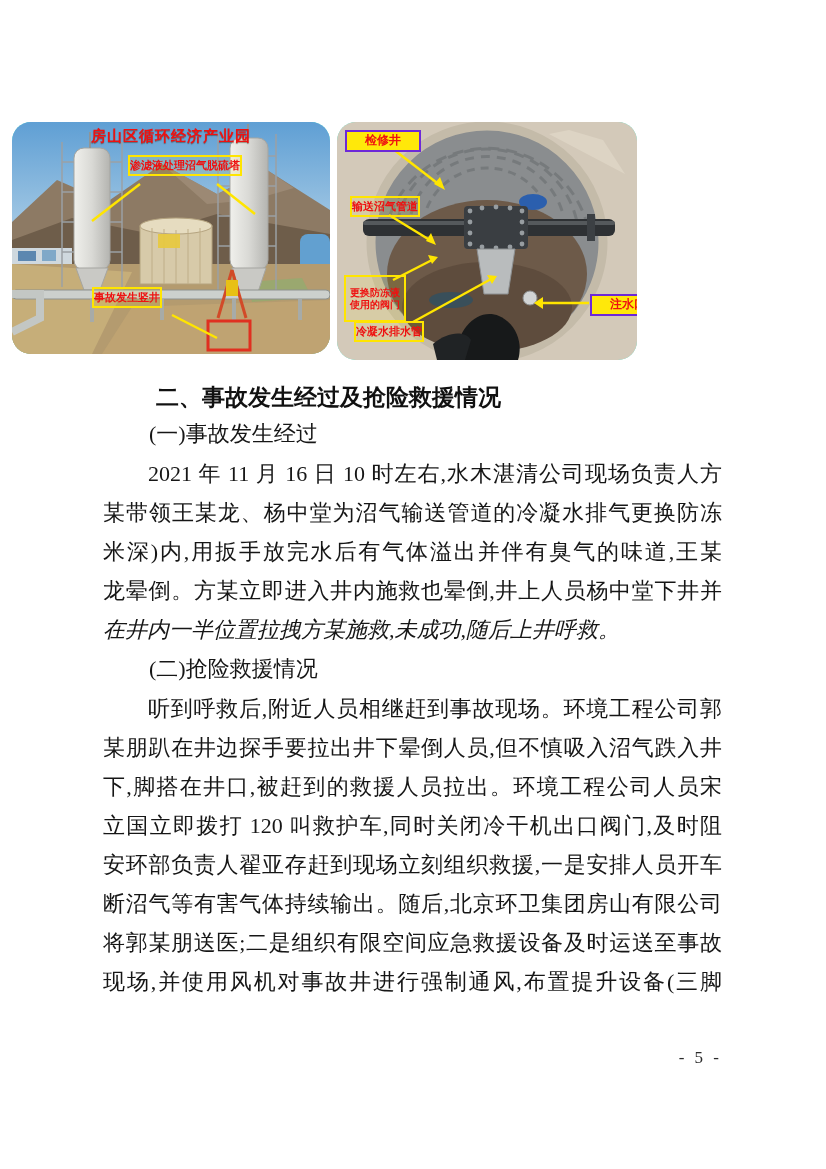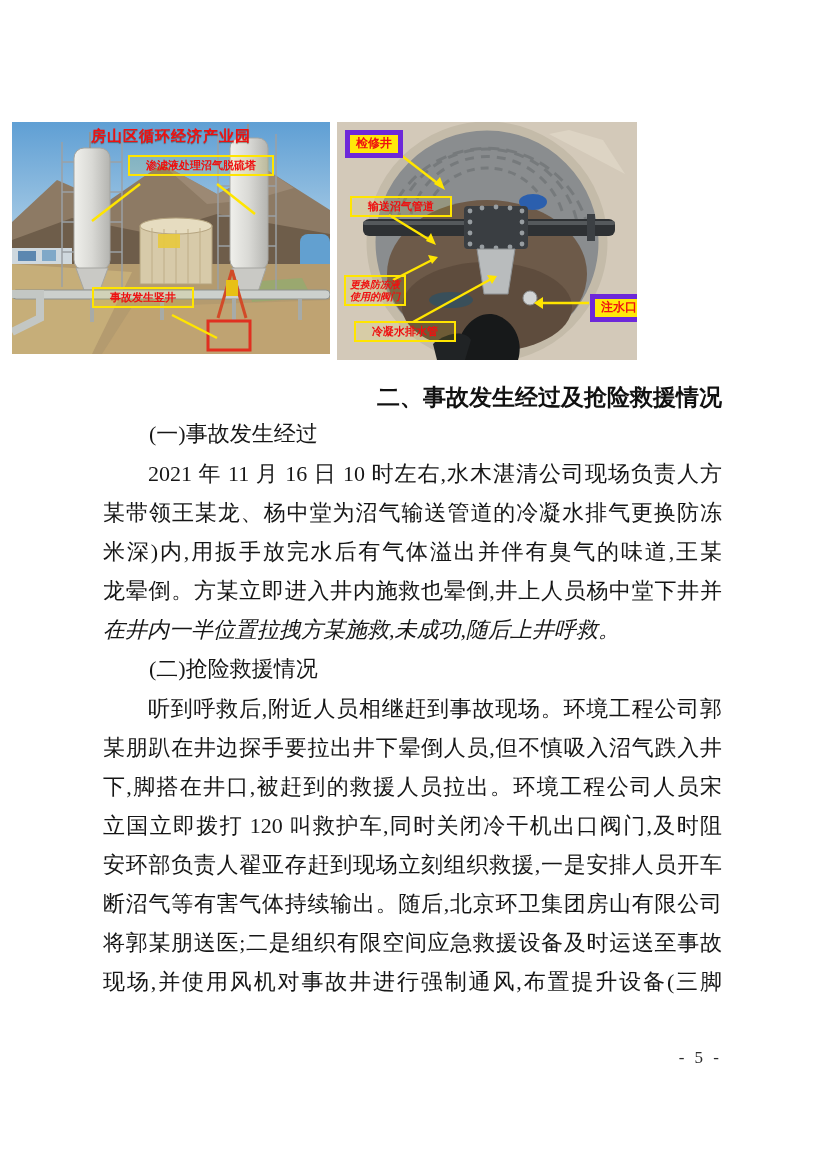--- a/index.html
+++ b/index.html
@@ -19,20 +19,21 @@
     gap: 7px;
     padding-top: 122px;
     margin-left: 12px;
     align-items: flex-start;
   }
   .photo {
     position: relative;
     flex: 0 0 auto;
     overflow: hidden;
     background: #5eead4;
+    border-radius: 19px;
   }
   .photo-left  { width: 318px; height: 232px; }
   .photo-right { width: 300px; height: 238px; }
   .photo svg { display: block; }
 
   .ph-label {
     position: absolute;
     color: #ee1111;
     font-weight: bold;
     font-family: "Liberation Sans", sans-serif;
@@ -41,48 +42,47 @@
   }
   .banner {
     top: 5px; left: 0; width: 100%;
     text-align: center;
     font-size: 15px;
     letter-spacing: 1px;
     text-shadow: 0 1px 1px rgba(60,30,0,.45);
   }
   .ybox {
     border: 2px solid #ffe500;
-    padding: 2px 16px;
+    padding: 2px 0;
     font-size: 11px;
     background: rgba(255,240,0,0.10);
   }
   .yfill {
     background: #ffe80a;
-    border: 5px solid #6d28d9;
-    padding: 2px 6px;
+    border: 2px solid #6d28d9;
+    padding: 2px 18px;
     font-size: 12px;
   }
   .lab-tower { top: 33px;  left: 116px; }
   .lab-well  { top: 165px; left: 80px; }
   .lab-insp  { top: 8px;   left: 8px; }
   .lab-pipe  { top: 74px;  left: 13px; }
-  .lab-valve { top: 153px; left: 7px;  font-size: 10px; padding: 2px 4px; font-style: italic; }
+  .lab-valve { top: 153px; left: 7px;  font-size: 10px; padding: 10px 4px; }
   .lab-inlet { top: 172px; left: 253px; }
   .lab-drain { top: 199px; left: 17px; }
 
   
   .section-heading {
     font-family: "Liberation Sans", "DejaVu Sans", sans-serif;
     font-weight: 700;
     font-size: 23px;
     line-height: 34px;
     margin-top: 20px;
     padding-left: 53px;
     color: #111;
-    text-align: right;
   }
   .sub-heading {
     font-size: 22px;
     line-height: 40px;
     padding-left: 46px;
     color: #161616;
   }
   .jline {
     font-size: 22px;
     line-height: 39px;

